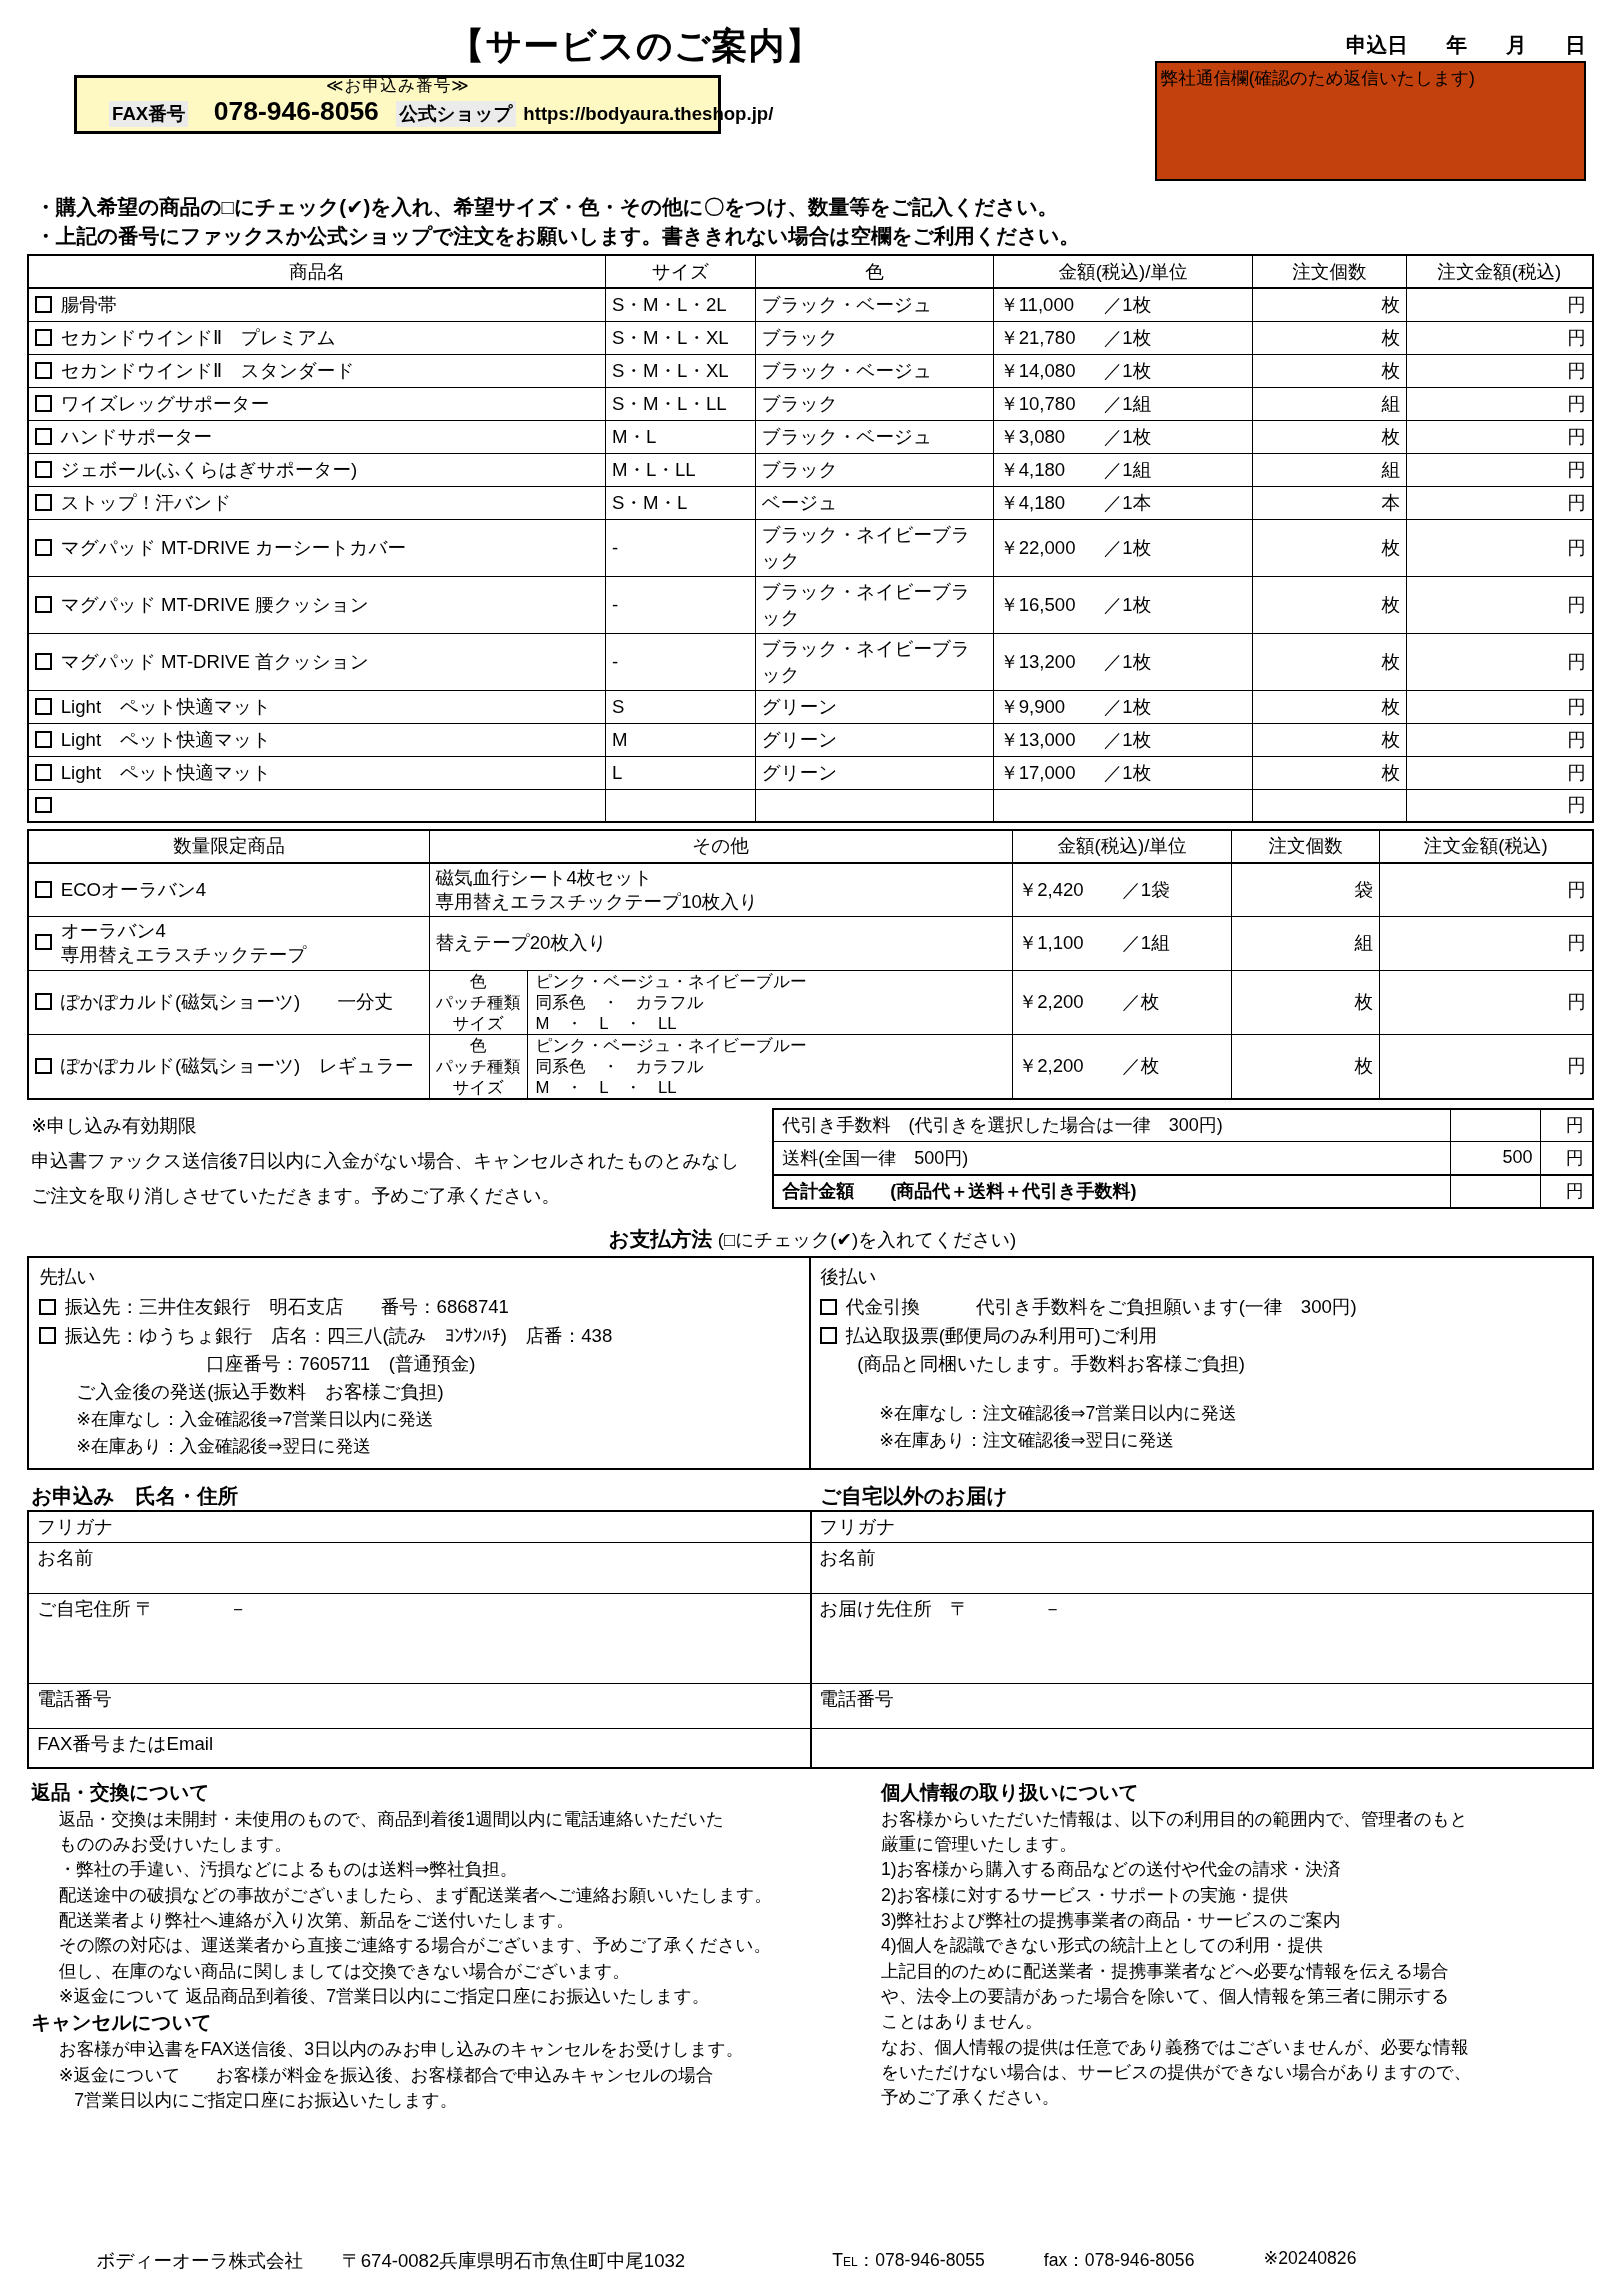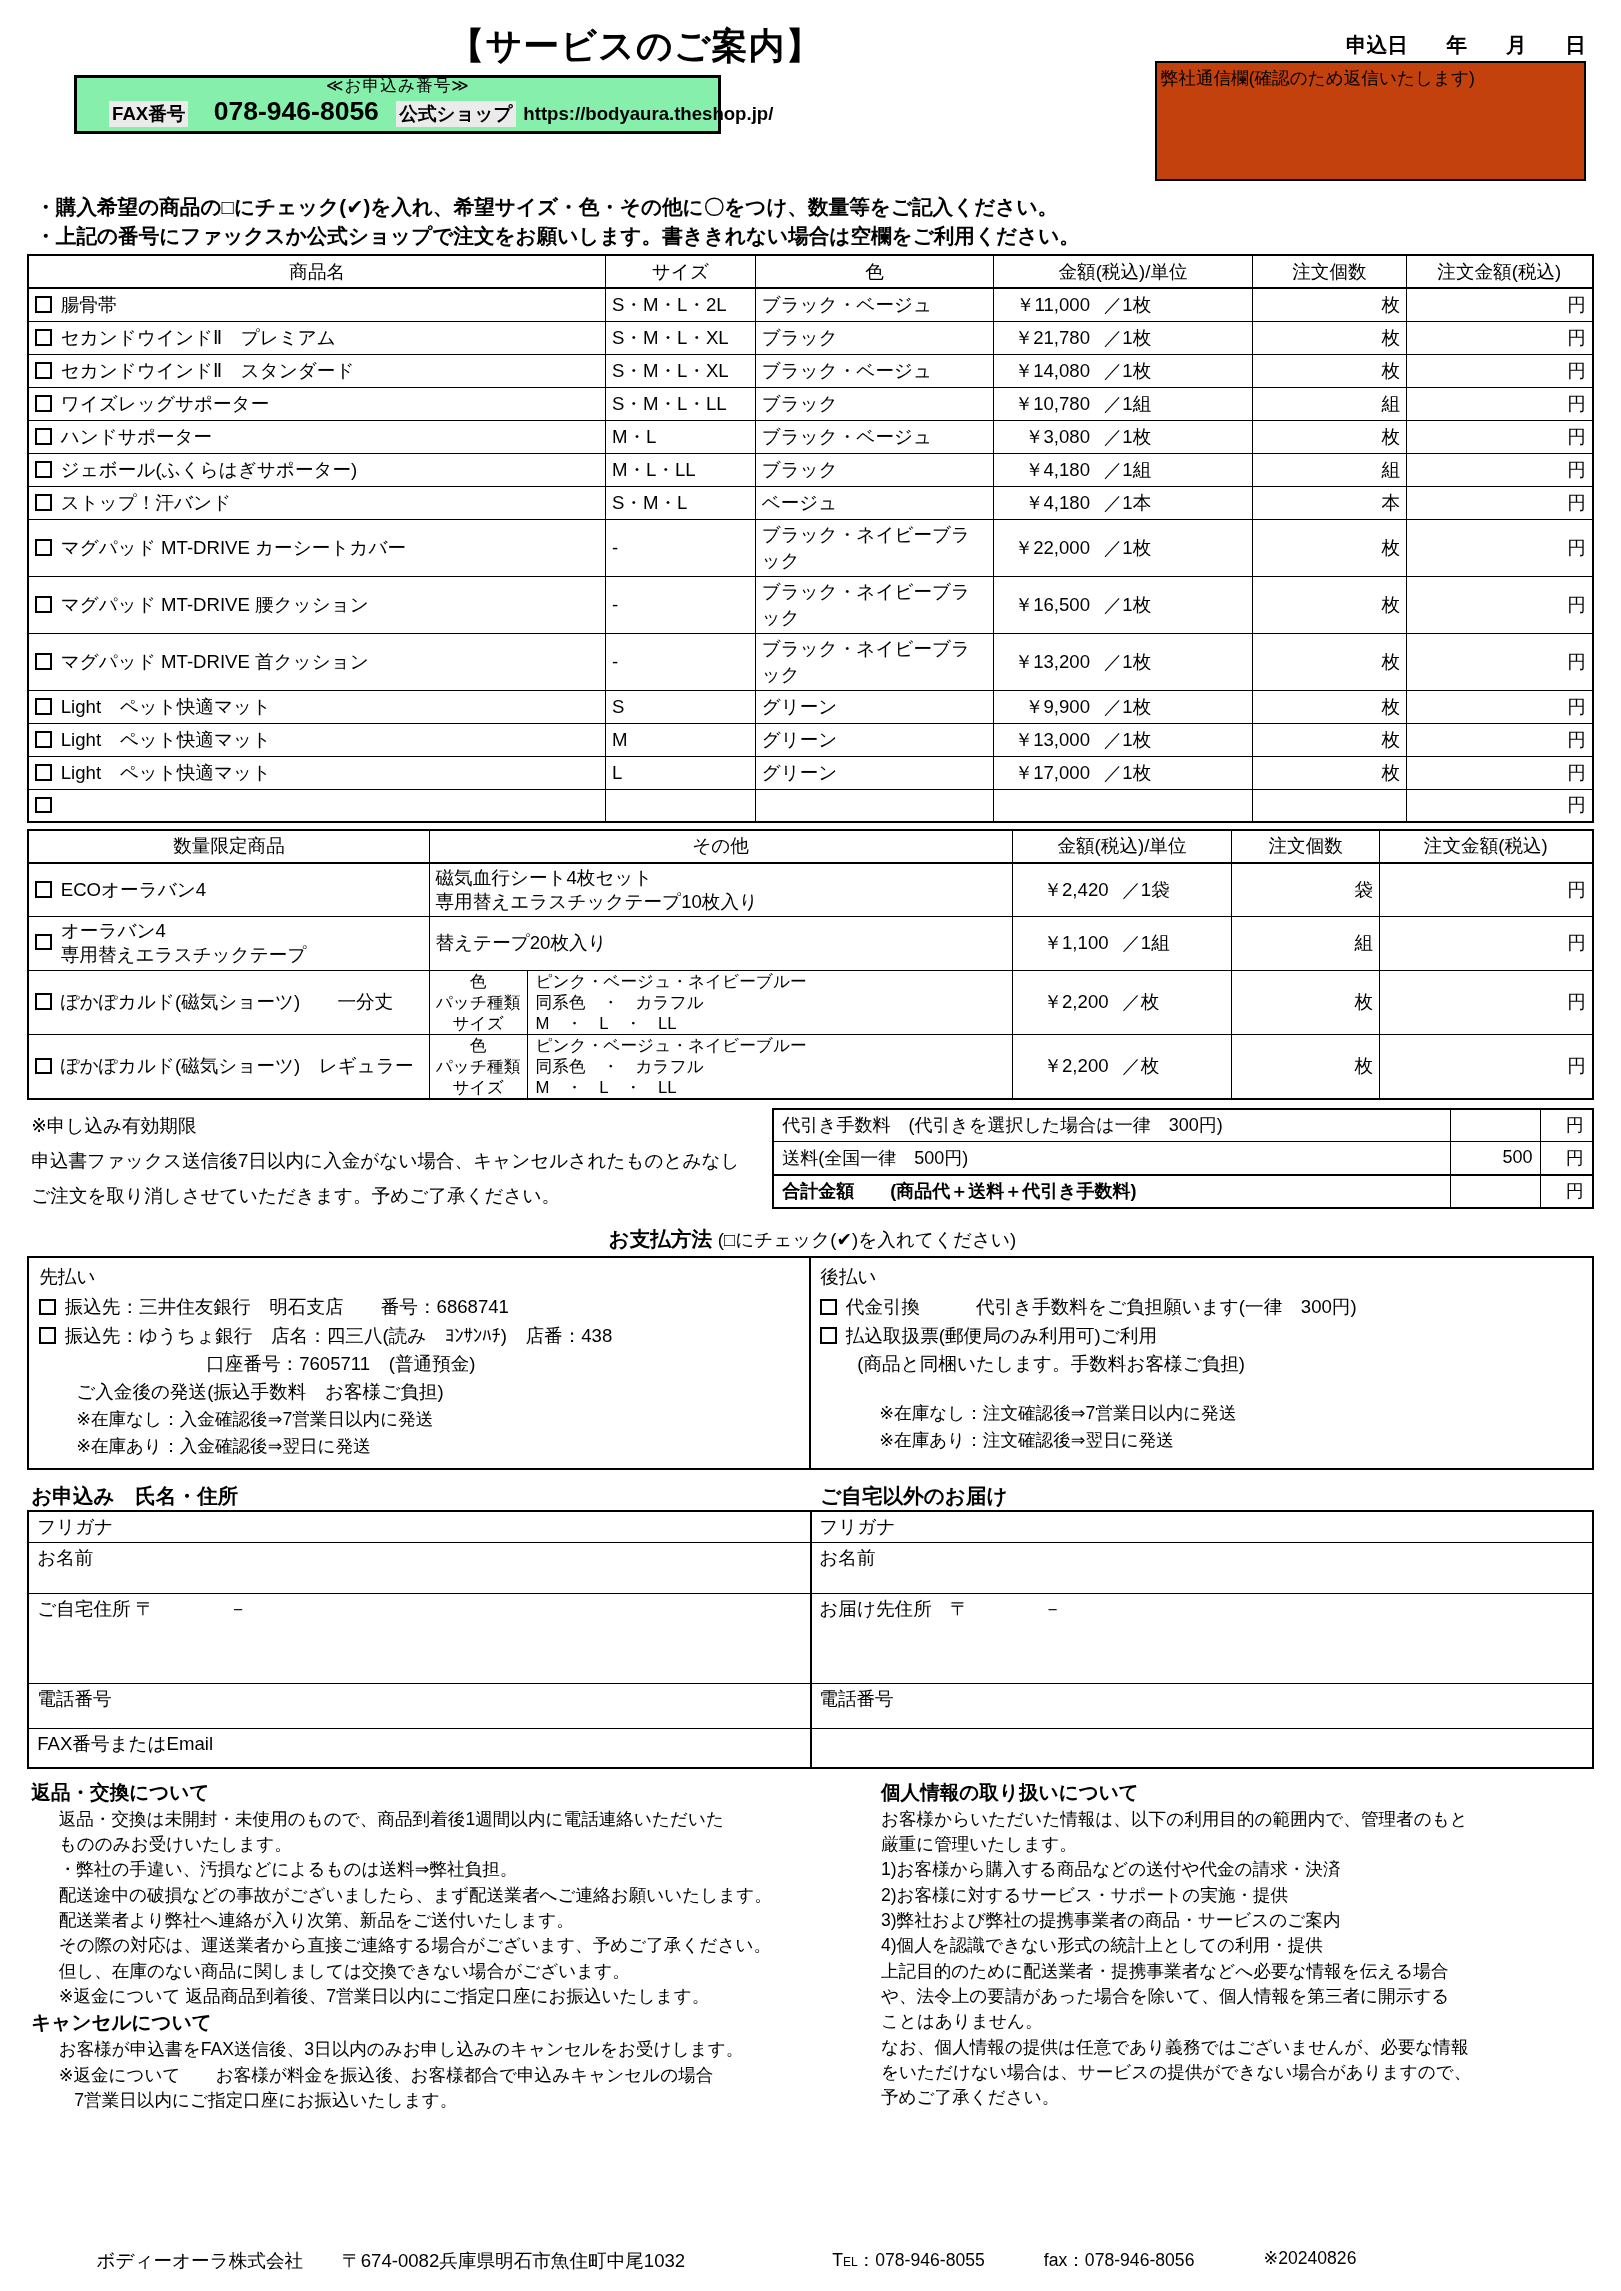--- a/index.html
+++ b/index.html
@@ -23,21 +23,21 @@
   }
   .date-row {
     position:absolute; right: 7.8px; top: 21.6px;
     font-size: 20.6px; font-weight: bold;
   }
   .date-row span { margin-left: 33px; }
   .date-row span.first { margin-left: 0; }
 
   .faxbox {
     position:absolute; left: 47px; top: 65px; width: 647px; height: 59px;
-    border: 3.9px solid #000; background:#86efac;
+    border: 3.9px solid #000; background:#fef9c3;
   }
   .faxbox .apply-no {
     position:absolute; left:0; right:0; top:-3.9px; text-align:center;
     font-size: 16.7px; letter-spacing:1px;
   }
   .faxbox .faxline {
     position:absolute; left: 7.8px; right: 5.9px; bottom: 3.9px;
     display:flex; align-items:baseline; white-space:nowrap;padding-left:24px;
   }
   .lbl-chip { font-size: 18.6px; font-weight:bold; background:#ebebeb; padding:0 2.9px; }
@@ -60,21 +60,21 @@
       padding: 2px 5.9px; vertical-align: middle; height: 33px; }
   .tbl thead td { text-align:center; border-bottom: 2.9px solid #000; } .r { text-align:right; } .l { text-align:left; }
   .sm { font-size: 16.7px; }
   .chk {
     display:inline-block; width: 16.7px; height: 16.7px; border: 2px solid #000;
     margin-right: 8.8px; vertical-align: -2px; background:#fff;
   }
 
   
   .priceu { display:flex; justify-content:flex-start; }
-  .priceu .p { width: 90px; text-align:right; }
+  .priceu .p { width: 90px; text-align:left; }
   .priceu .u { padding-left: 13.7px; }
 
   
   .tbl2 td { border: 1.5px solid #000; font-size: 18.6px; padding: 2px 5.9px; vertical-align: middle; }
   .tbl2 { border: 2.9px solid #000; border-collapse: collapse; width:100%; table-layout: fixed; }
   .tbl2 thead td { text-align:center; border-bottom: 2.9px solid #000; height: 33px;}
   .subgrid { display:grid; grid-template-columns: 98px 1fr; font-size: 16.7px; line-height: 1.26; }
   .subgrid .k { text-align:center; border-right: 1.5px solid #000; }
   .subgrid .v { padding-left: 7.8px; }
   .nowrap { white-space: nowrap; }

